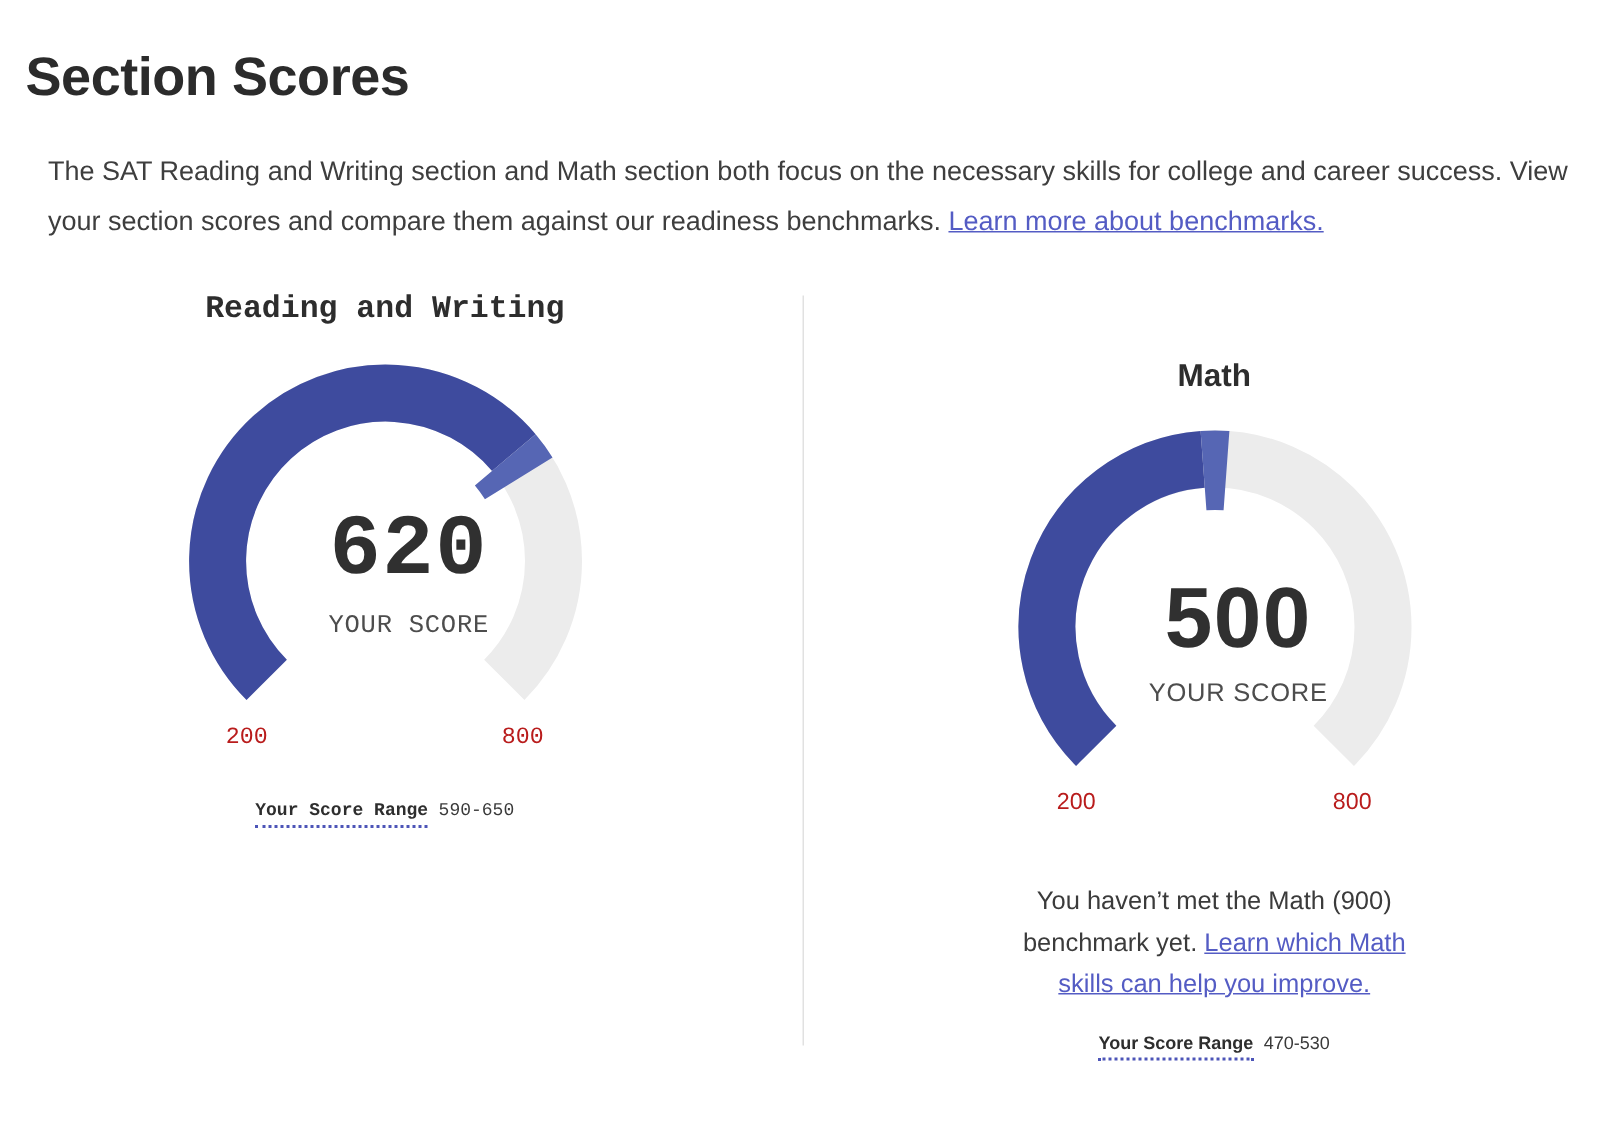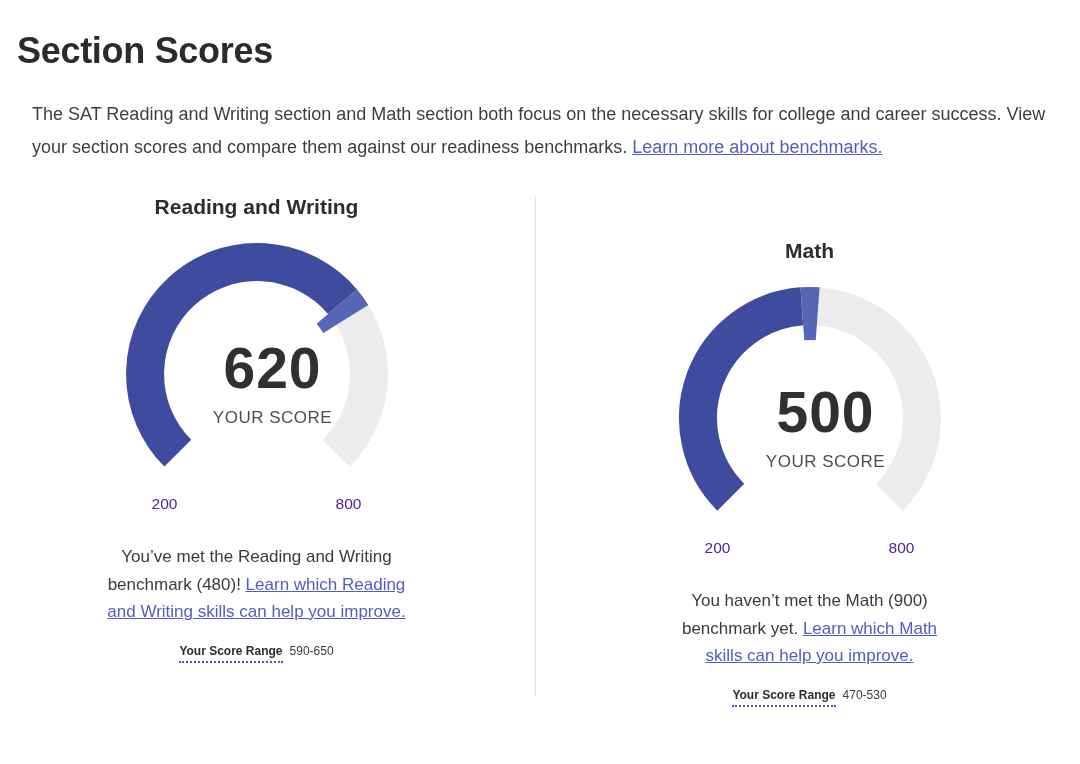--- a/index.html
+++ b/index.html
@@ -25,21 +25,21 @@
     max-width: 1040px;
   }
   a.link { color: #545cc4; text-decoration: underline; cursor: pointer; }
 
   .columns { position: relative; display: flex; margin-top: 30px; }
   .column-divider {
     position: absolute; left: 518px; top: 3px;
     width: 1px; height: 500px; background: #e1e1e1;
   }
   .col { display: flex; flex-direction: column; align-items: center; box-sizing: border-box; }
-  .col.left  { width: 519px; padding-right: 40px; }
+  .col.left  { width: 519px; padding-right: 40px; font-family: Liberation Mono, monospace; }
   .col.right { flex: 1; padding-left: 20px; margin-top: 44px; }
 
   .gauge-title {
     margin: 0 0 20px 0;
     font-size: 21px; font-weight: 700; line-height: 26px;
     color: #2d2d2d; text-align: center;
   }
 
   .gauge-wrap { position: relative; width: 280px; height: 275px; }
   .gauge-wrap svg { display: block; }
@@ -49,22 +49,22 @@
   }
   .score-value {
     font-size: 57px; font-weight: 700; line-height: 56px;
     color: #303030; letter-spacing: 1px;
   }
   .score-caption {
     margin-top: 12px;
     font-size: 17px; color: #4d4d4d; letter-spacing: 0.5px;
   }
   .tick {
-    position: absolute; top: 255px; width: 60px;
-    text-align: center; font-size: 15.5px; color: #4c1d95;
+    position: absolute; top: 242px; width: 60px;
+    text-align: center; font-size: 15.5px; color: #b91c1c;
   }
   .tick.min { left: 18px; }
   .tick.max { left: 202px; }
 
   .benchmark-text {
     margin: 28px 0 0 0;
     font-size: 17px; line-height: 27.5px;
     color: #3b3b3b; text-align: center;
   }
   .benchmark-text.rw   { max-width: 300px; }
@@ -101,21 +101,20 @@
             <path d="M 219.82 66.55 A 104.5 104.5 0 0 1 228.81 78.93" fill="none" stroke="#5666b4" stroke-width="53"></path>
           </svg>
         <div class="gauge-center">
           <div class="score-value">620</div>
           <div class="score-caption">YOUR SCORE</div>
         </div>
         <div class="tick min">200</div>
         <div class="tick max">800</div>
       </div>
 
-      <p class="benchmark-text rw"><span>You’ve met the Reading and Writing benchmark (480)! </span><a class="link">Learn which Reading and Writing skills can help you improve.</a></p>
 
       <div class="score-range">
         <span class="score-range-label">Your Score Range</span><span class="score-range-value">590-650</span>
       </div>
     </div>
 
     <div class="col right">
       <h2 class="gauge-title">Math</h2>
 
       <div class="gauge-wrap">

